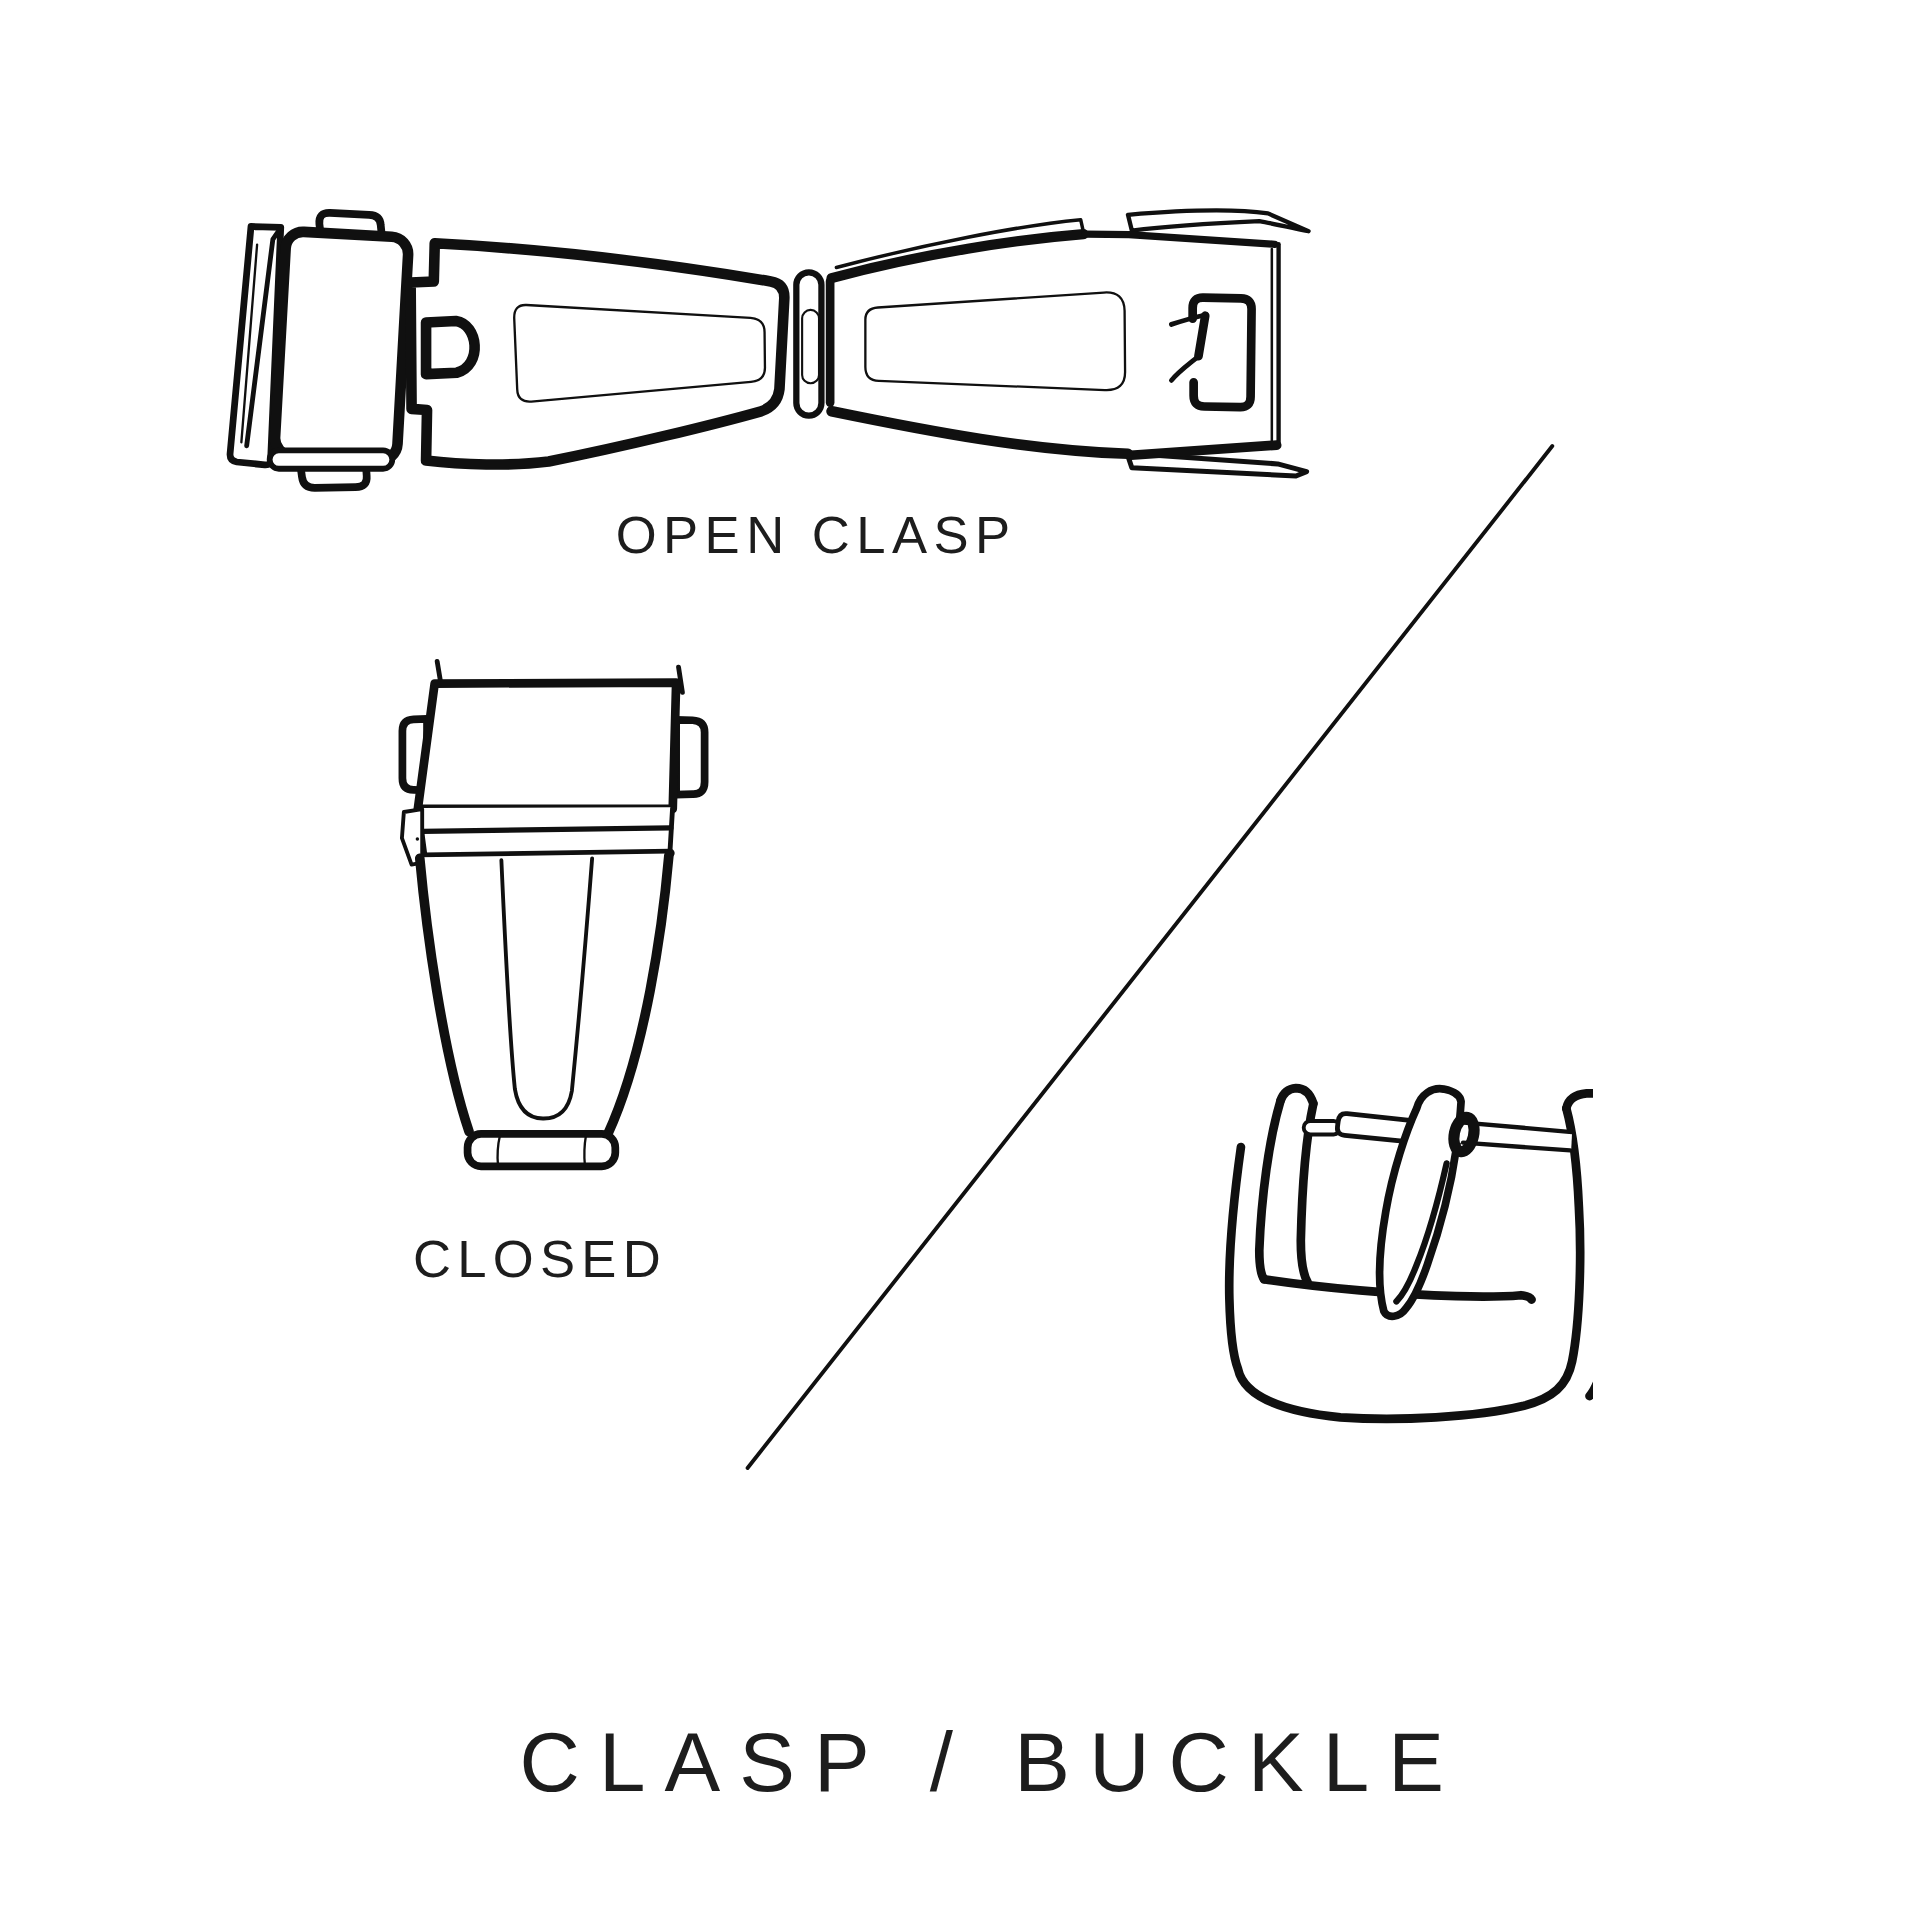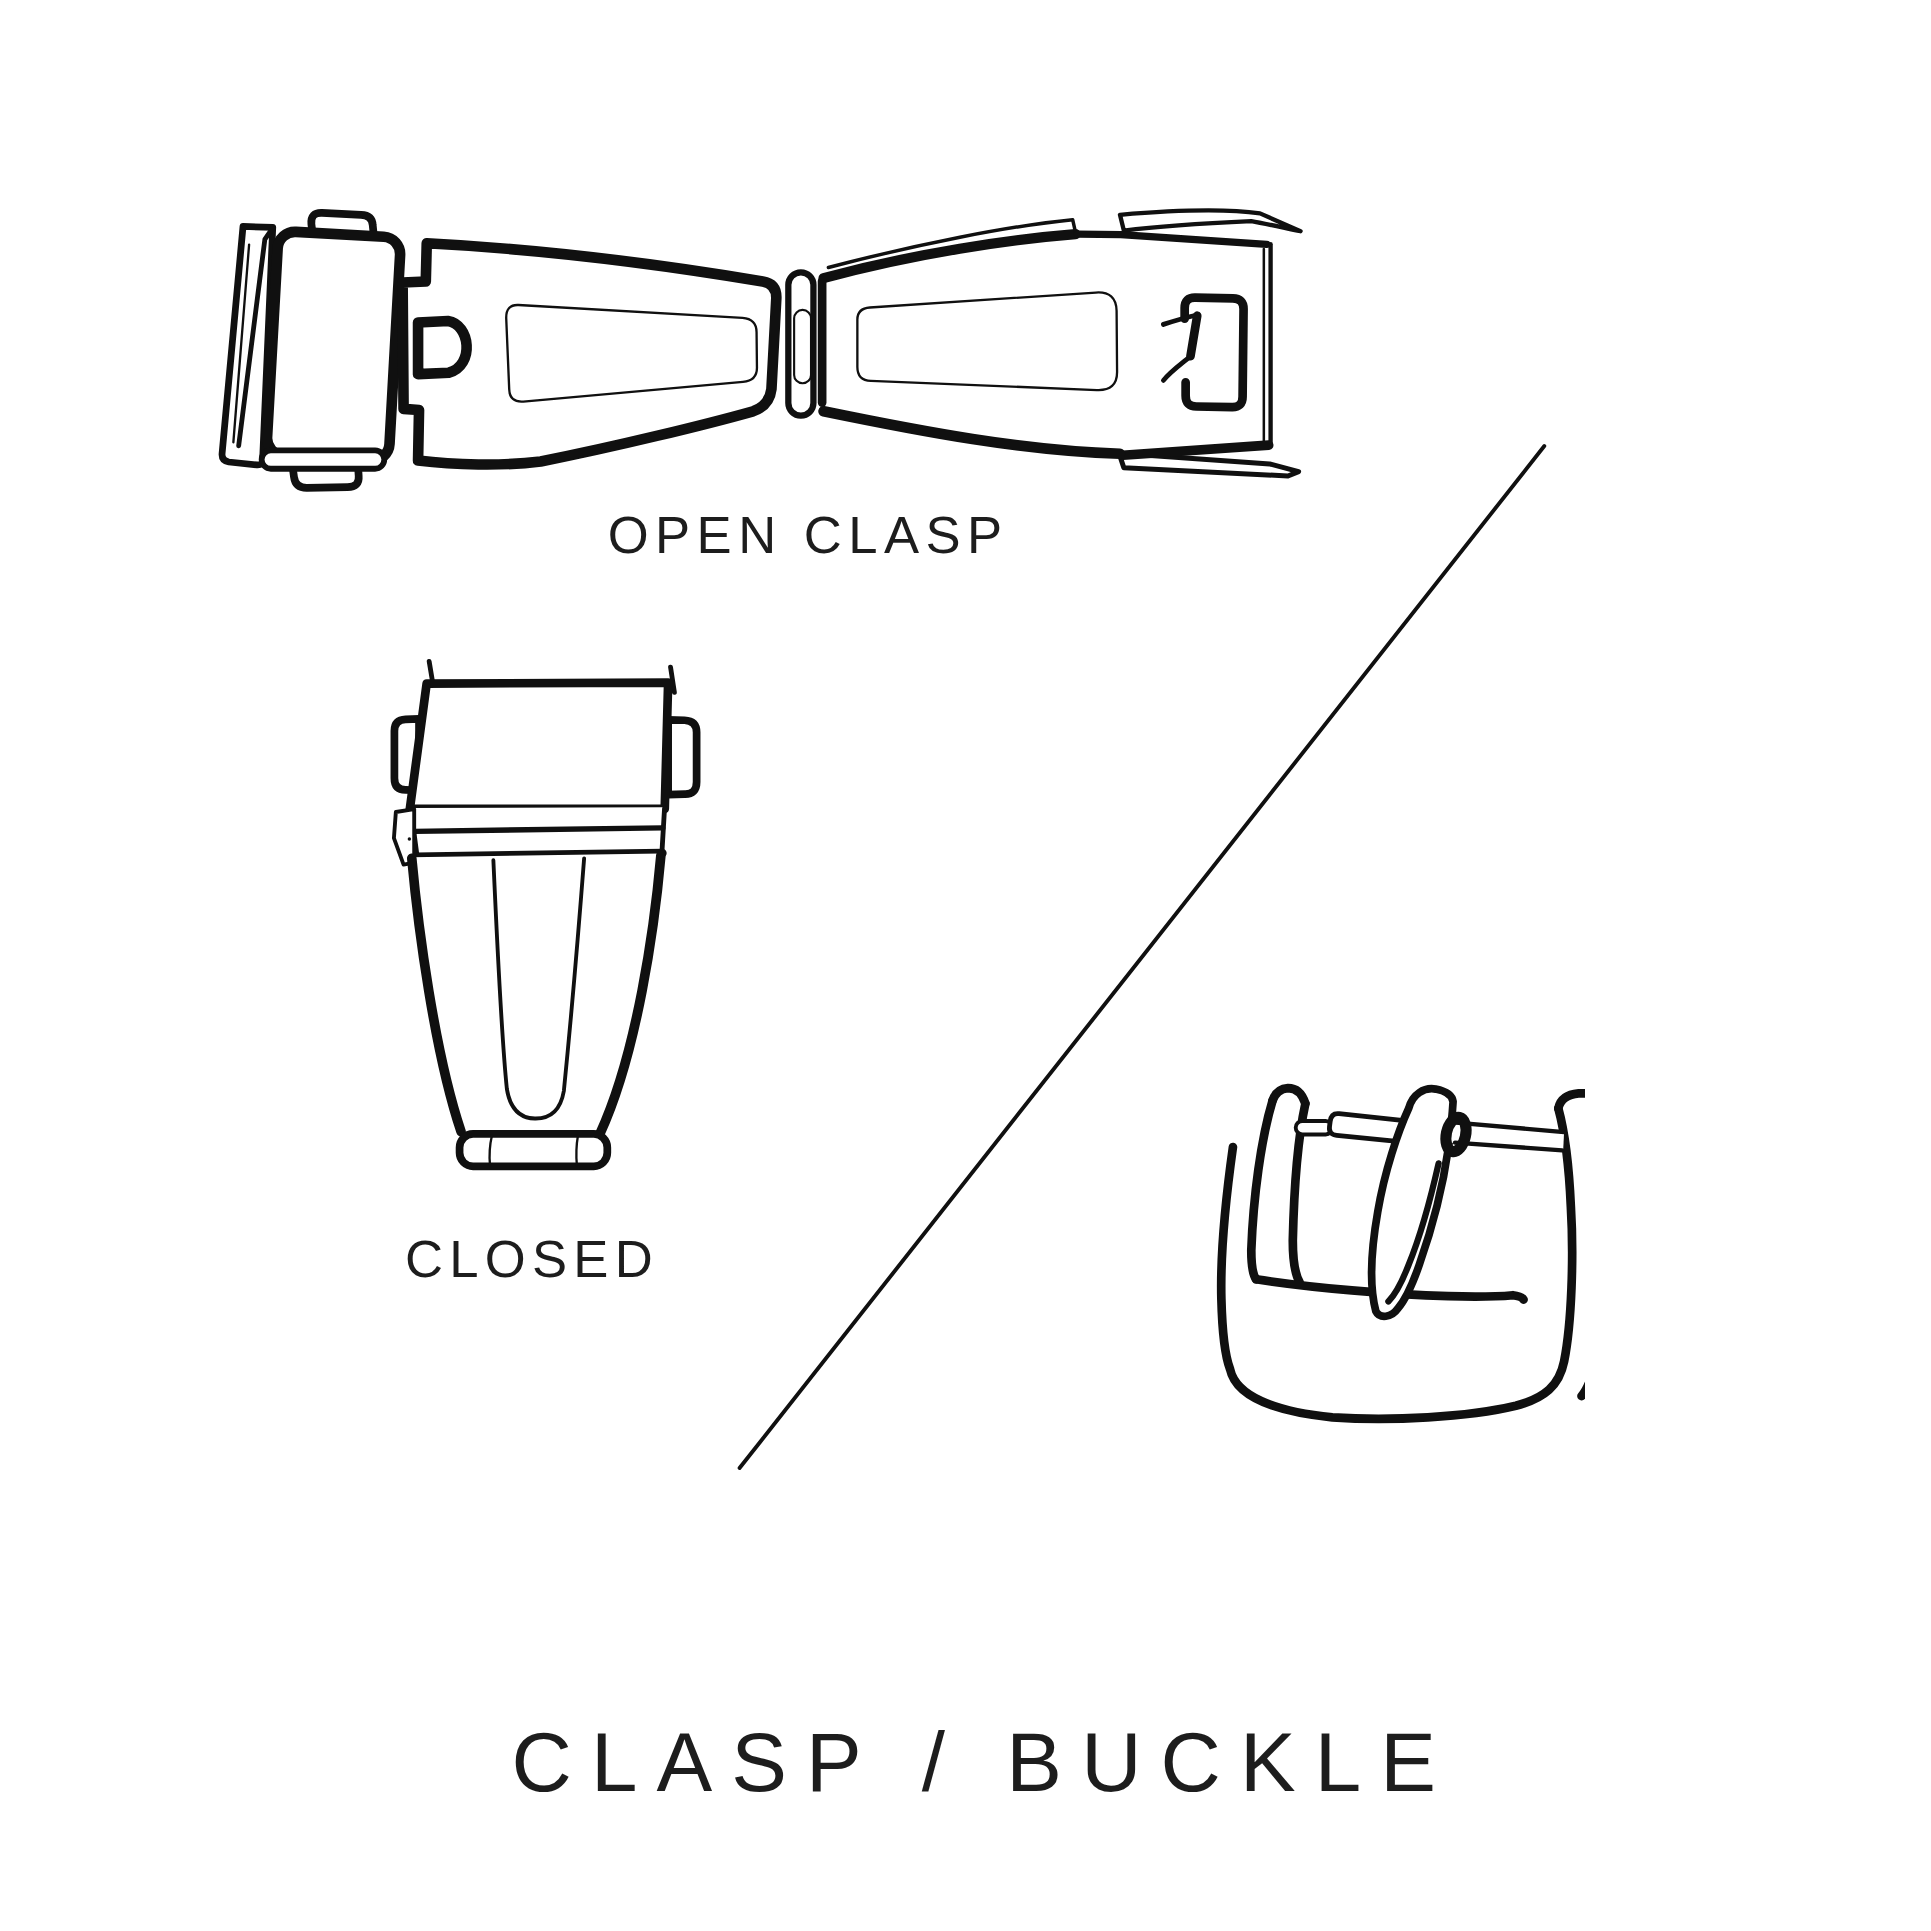--- a/index.html
+++ b/index.html
@@ -1,16 +1,16 @@
 <!DOCTYPE html>
 <html><head>
 <meta charset="utf-8">
 <style>
   html,body{margin:0;padding:0;background:#fff;}
-  .page{width:1585px;height:1931px;position:relative;background:#fff;overflow:hidden;}
+  .page{width:1585px;height:1931px;position:relative;background:#fff;overflow:hidden;padding-left:8px;}
   text{font-family:"Liberation Sans",sans-serif;fill:#1d1d1d;}
 </style>
 </head>
 <body>
 <div class="page">
 <svg width="1931" height="1931" viewBox="0 0 2000 2000">
   <rect width="2000" height="2000" fill="#ffffff"></rect>
 
   <g stroke="#101010" fill="none" stroke-linecap="round" stroke-linejoin="round">
 

